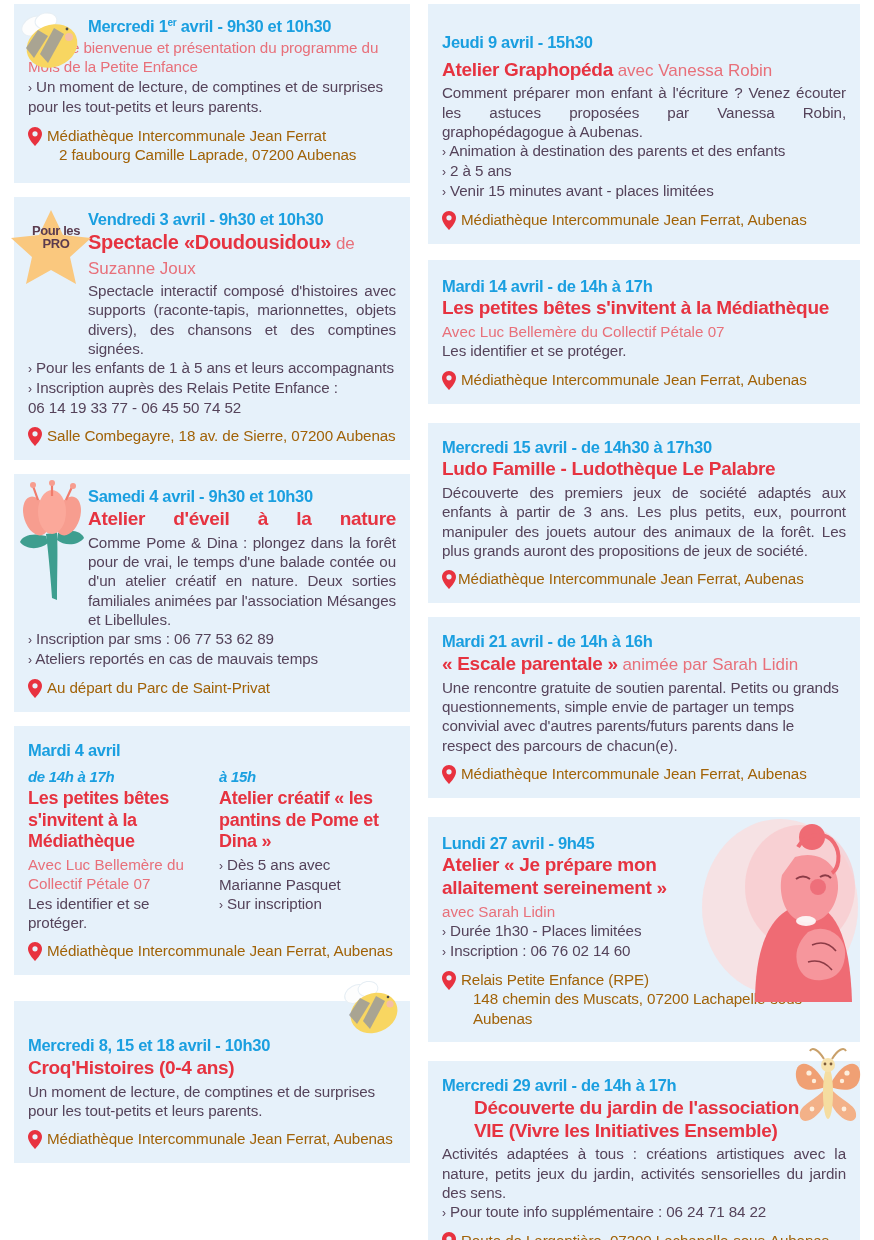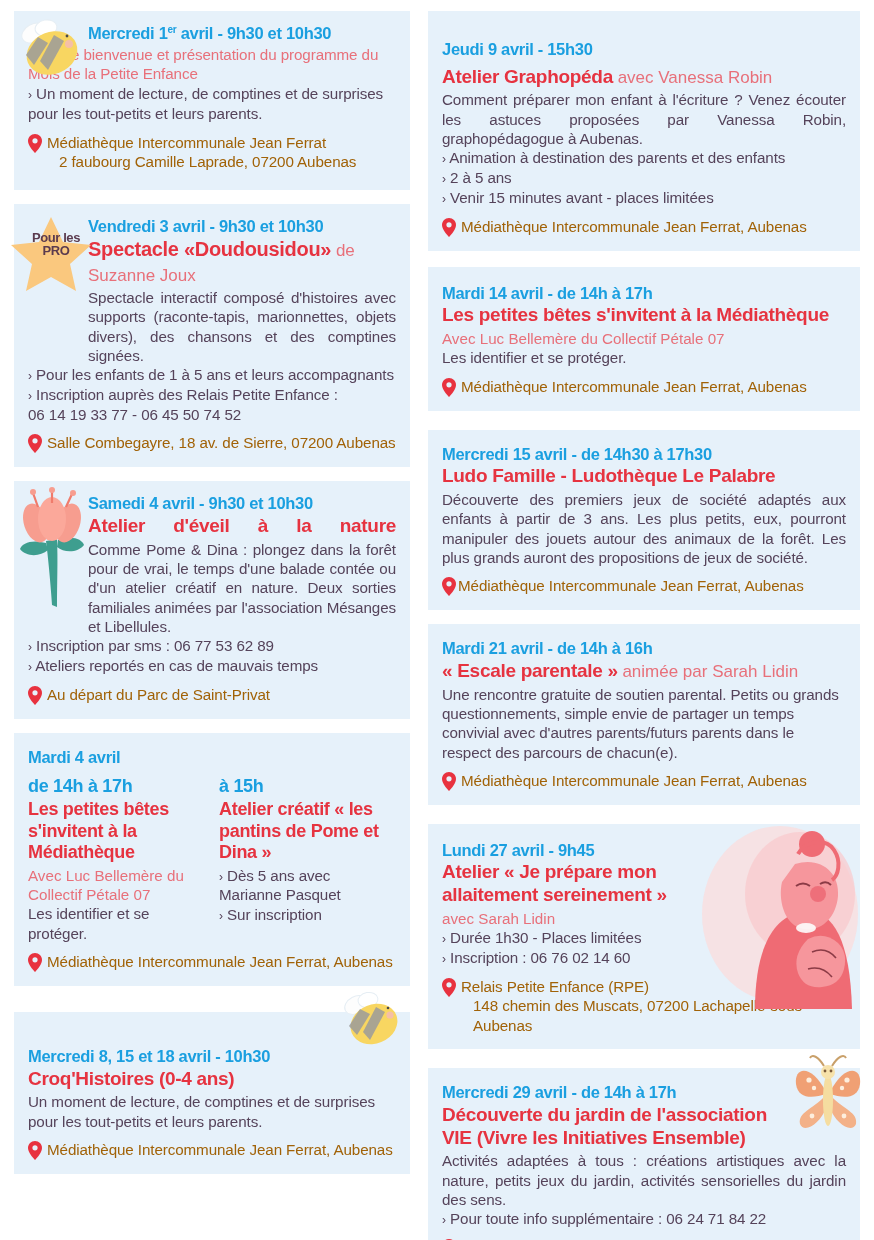--- a/index.html
+++ b/index.html
@@ -4,21 +4,21 @@
 <style>
   * { box-sizing: border-box; margin: 0; padding: 0; }
   html, body {
     width: 874px; height: 1240px;
     background: #ffffff;
     font-family: "Liberation Sans", sans-serif;
     overflow: hidden;
   }
   .page { position: relative; width: 874px; height: 1240px; }
 
-  .col { position: absolute; top: 11px; }
+  .col { position: absolute; top: 4px; }
   .col-left  { left: 14px;  width: 396px; }
   .col-right { left: 428px; width: 432px; }
 
   .card {
     background: #e6f1fa;
     position: relative;
     padding: 12px 14px 14px 14px;
     margin-bottom: 14px;
   }
   .card.indent { padding-left: 74px; }
@@ -80,21 +80,21 @@
     line-height: 1.28;
     letter-spacing: -0.1px;
   }
   .loc svg { flex: 0 0 auto; margin-top: 1px; }
   .loc .lines { }
 
   
   .two { display: flex; gap: 14px; }
   .two > div { flex: 1 1 0; }
   .two .title { font-size: 18px; }
-  .two .date  { font-size: 18px; }
+  .two .date  { font-size: 15px; font-style: italic; }
 
   
   .deco { position: absolute; pointer-events: none; }
   .bee1 { left: -2px; top: 6px; width: 72px; height: 66px; }
   .star { left: -6px; top: 10px; width: 86px; height: 80px; }
   .flower { left: 2px; top: 6px; width: 74px; height: 128px; }
   .bee2 { right: 6px; top: -22px; width: 68px; height: 62px; }
   .butterfly { right: -4px; top: -18px; width: 72px; height: 84px; }
   .mom { right: 0px; top: 0px; width: 160px; height: 185px; }
 
@@ -369,21 +369,21 @@
         <circle cx="33" cy="21" r="1.4" fill="#7a5a3a"></circle>
           <circle cx="39" cy="21" r="1.4" fill="#7a5a3a"></circle>
         <circle cx="17" cy="30" r="2.6" fill="#fdeedd"></circle>
           <circle cx="22" cy="38" r="2.2" fill="#fdeedd"></circle>
         <circle cx="55" cy="30" r="2.6" fill="#fdeedd"></circle>
           <circle cx="50" cy="38" r="2.2" fill="#fdeedd"></circle>
         <circle cx="20" cy="66" r="2.4" fill="#fdeedd"></circle>
           <circle cx="52" cy="66" r="2.4" fill="#fdeedd"></circle>
       </svg>
       <div class="date">Mercredi 29 avril - de 14h à 17h</div>
-      <div class="title" style="max-width:350px;">Découverte du jardin de l'association VIE (Vivre les Initiatives Ensemble)</div>
+      <div class="title" style="max-width:350px;margin-left:32px;">Découverte du jardin de l'association VIE (Vivre les Initiatives Ensemble)</div>
       <div class="desc just">Activités adaptées à tous : créations artistiques avec la nature, petits jeux du jardin, activités sensorielles du jardin des sens.</div>
       <div class="bullets">
         <div class="bullet"><span class="chev">›</span> <span>Pour toute info supplémentaire : 06 24 71 84 22</span></div>
       </div>
       <div class="loc">
         <svg width="14" height="19" viewBox="0 0 14 19">
             <path d="M7 0C3.1 0 0 3.1 0 7c0 5.2 7 12 7 12s7-6.8 7-12c0-3.9-3.1-7-7-7z" fill="#e8323f"></path>
             <circle cx="7" cy="6.8" r="2.6" fill="#e6f1fa"></circle>
           </svg>
         <div class="lines">

